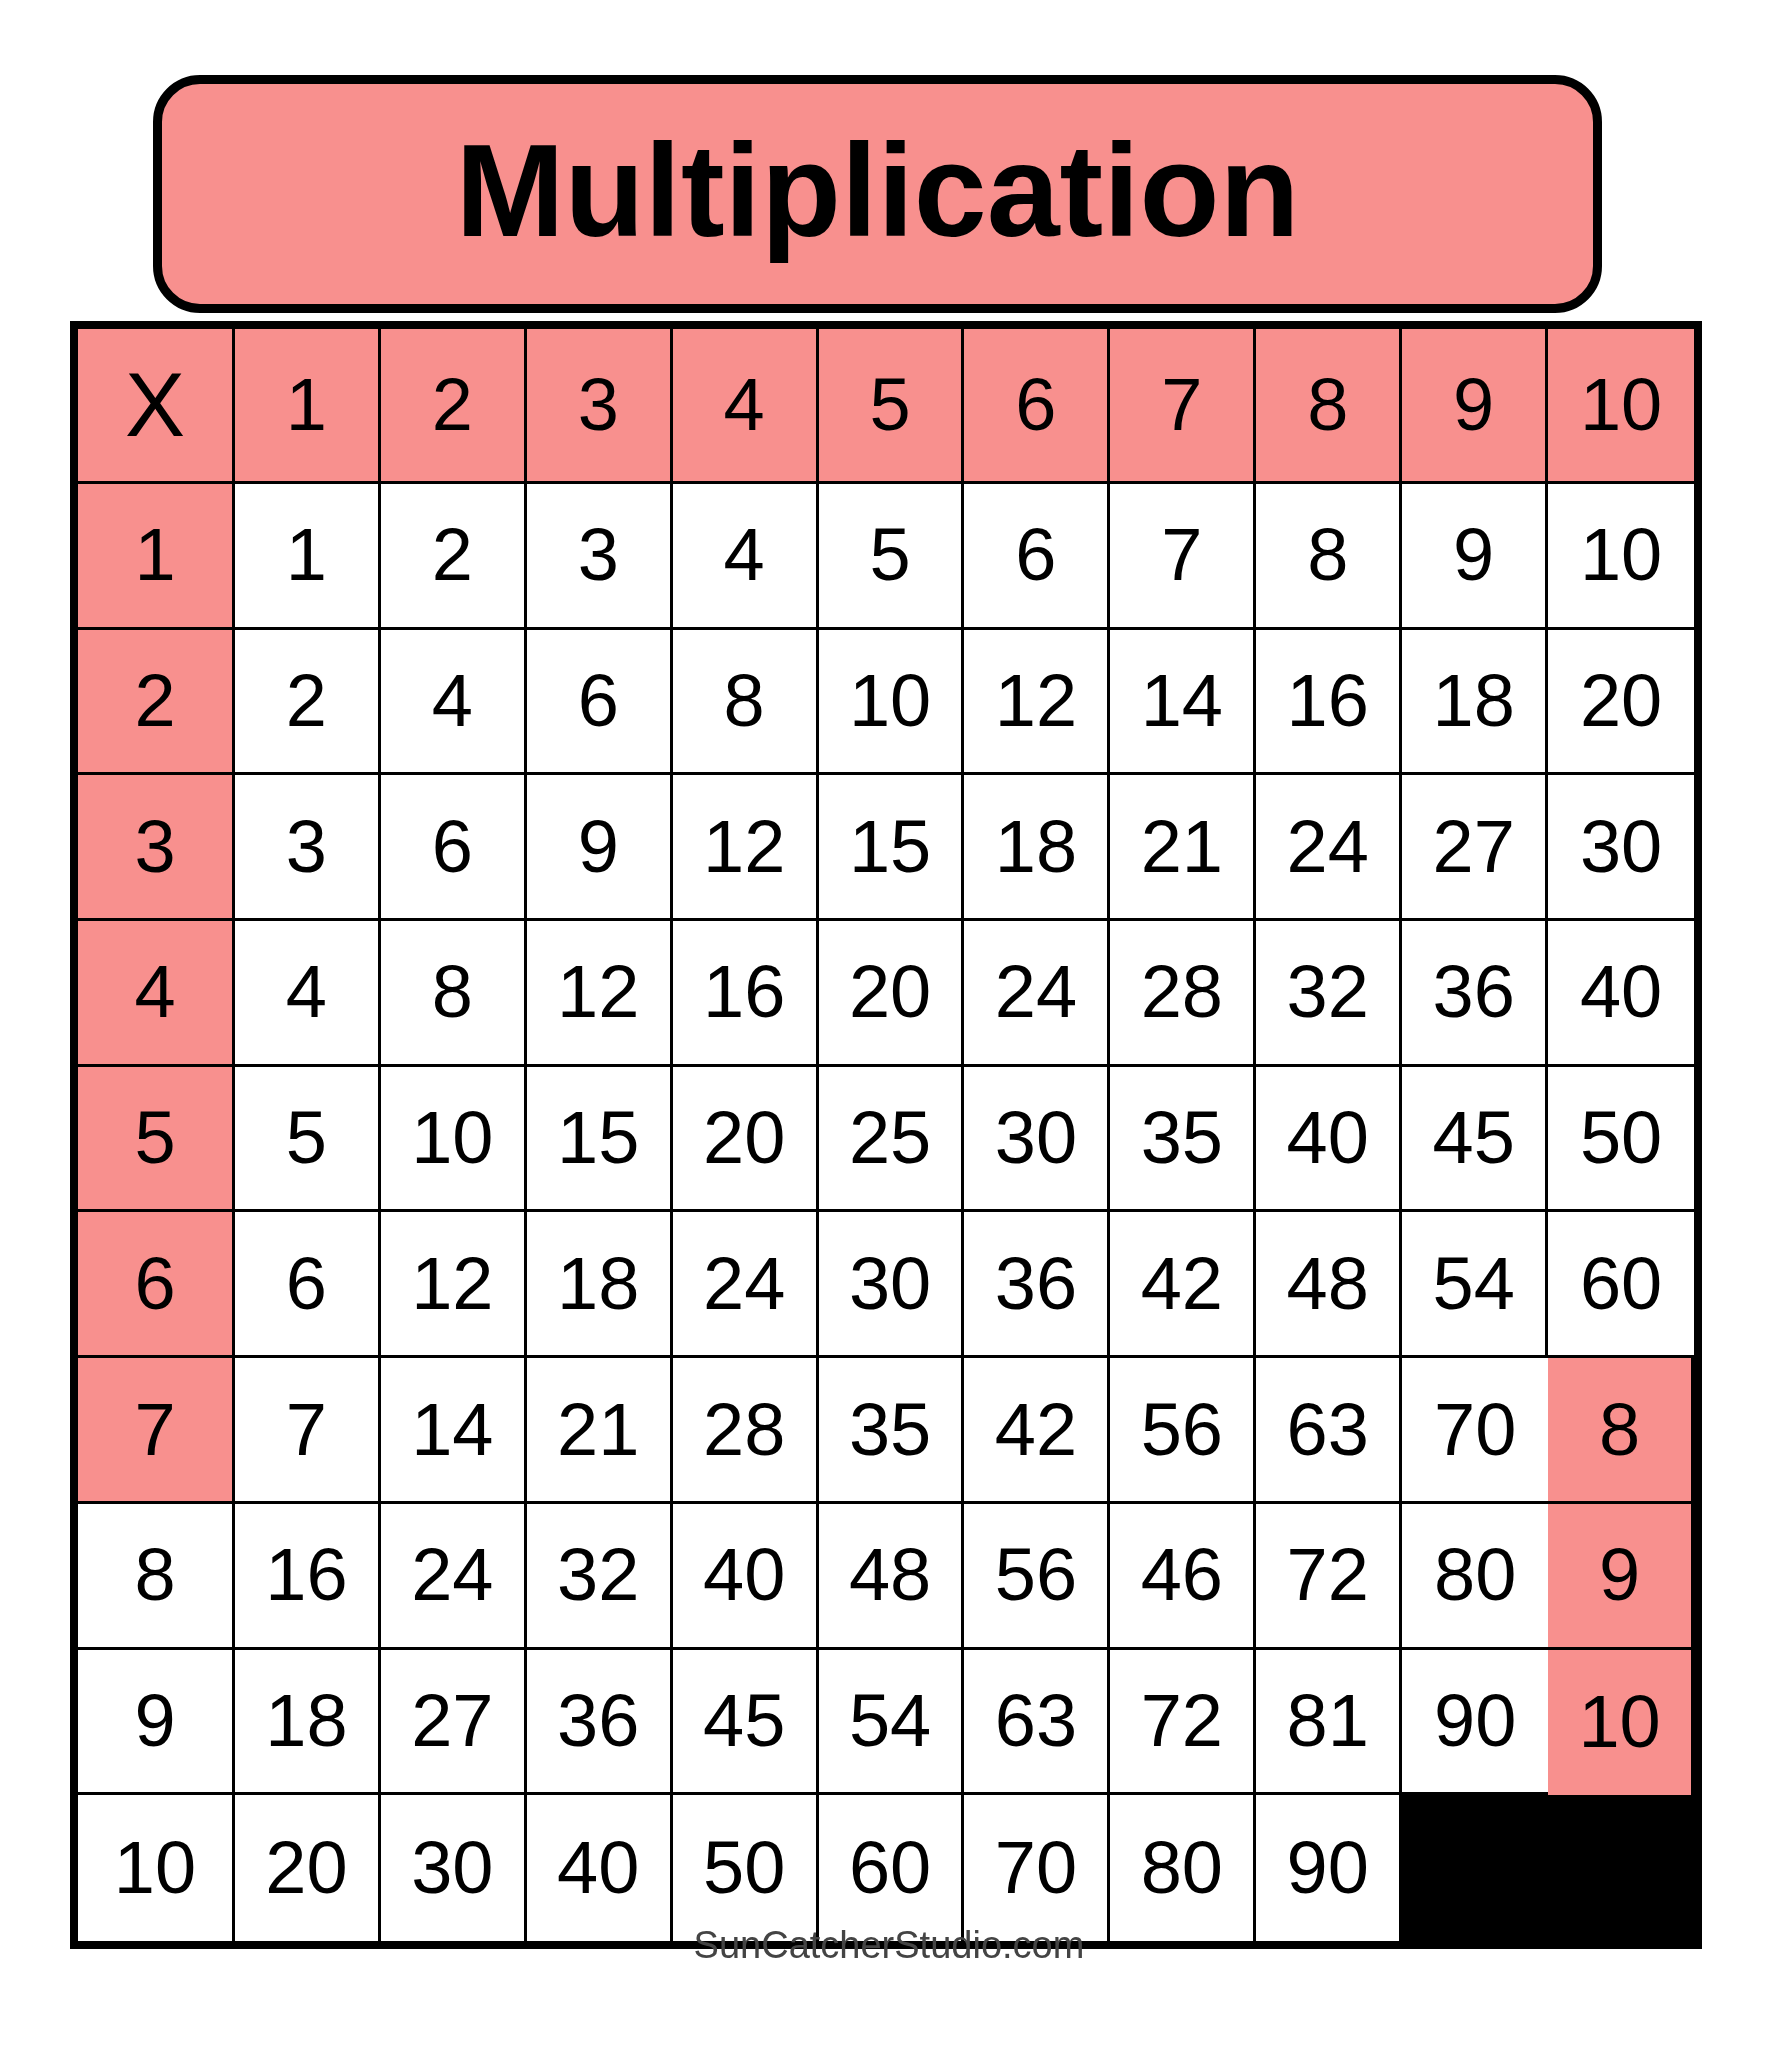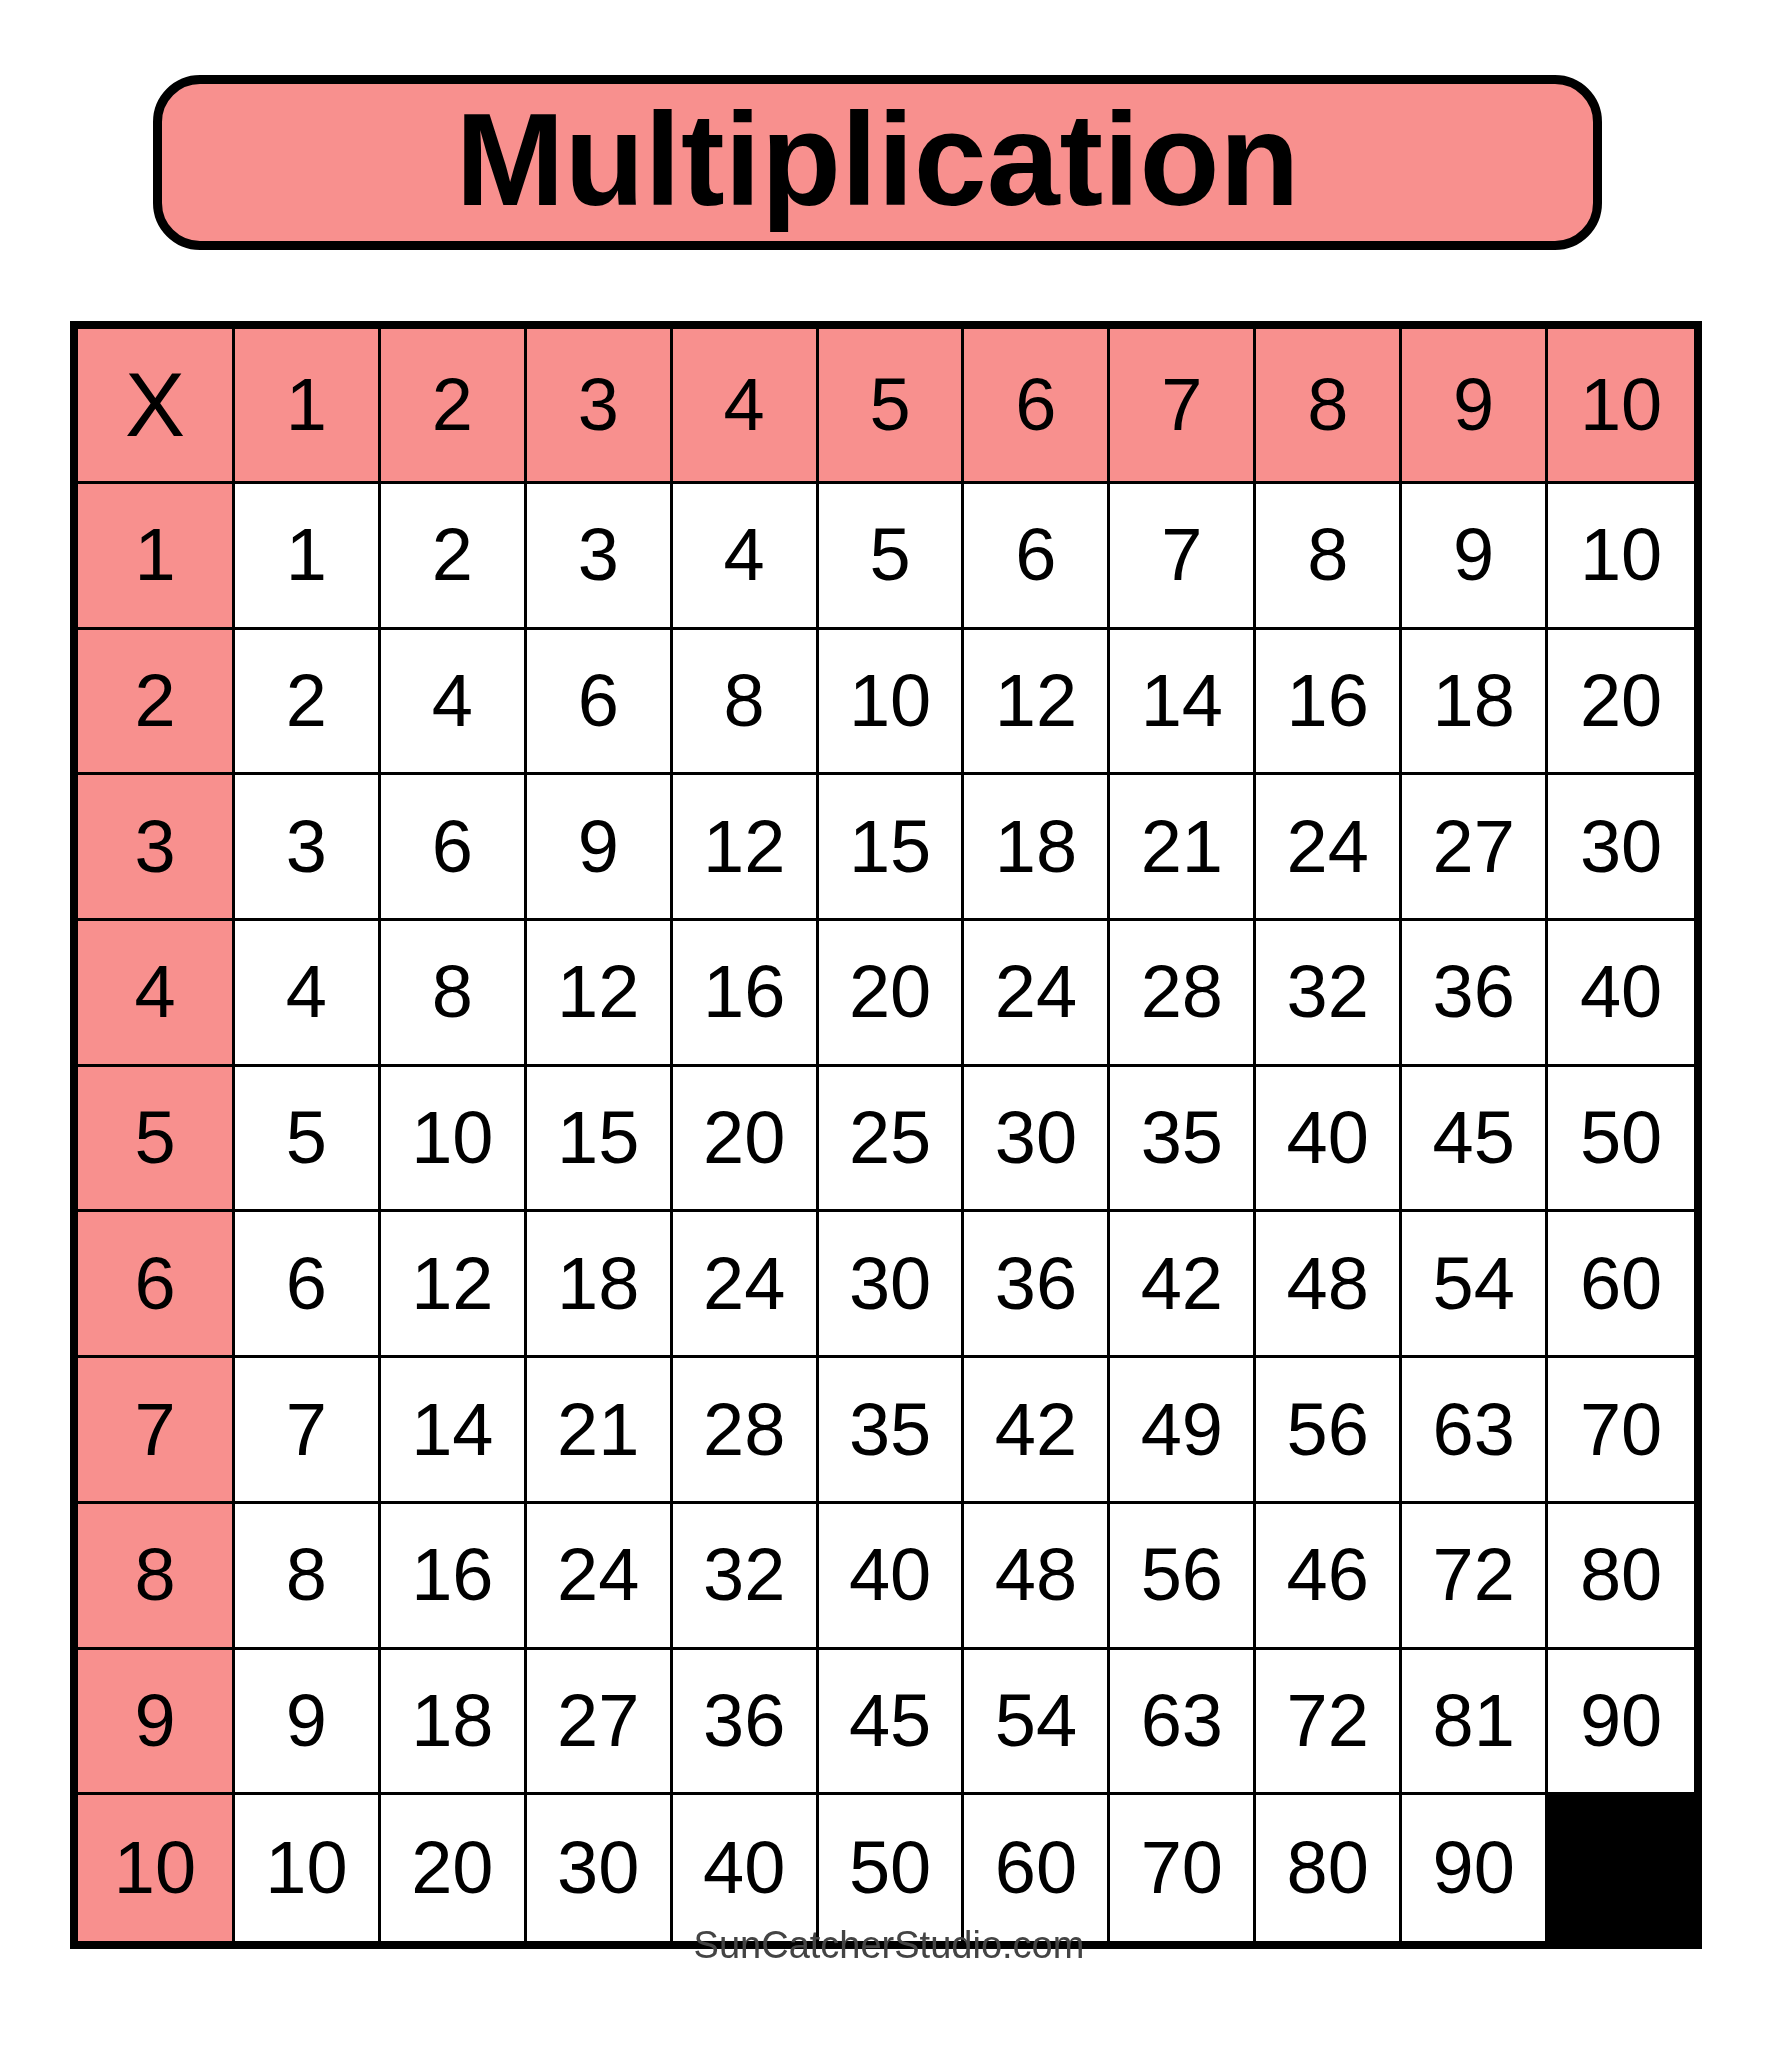--- a/index.html
+++ b/index.html
@@ -19,21 +19,21 @@
     width: 1778px;
     height: 2064px;
     background: #ffffff;
     overflow: hidden;
   }
   .banner {
     position: absolute;
     left: 153px;
     top: 75px;
     width: 1449px;
-    height: 175px;
+    height: 238px;
     box-sizing: border-box;
     background: var(--accent);
     border: 9.7px solid var(--line);
     border-radius: 47px;
     display: flex;
     align-items: center;
     justify-content: center;
   }
   .banner-title {
     font-size: 131px;
@@ -171,21 +171,20 @@
       <div class="cell ">48</div>
       <div class="cell ">54</div>
       <div class="cell last-col">60</div>
       <div class="cell hdr">7</div>
       <div class="cell ">7</div>
       <div class="cell ">14</div>
       <div class="cell ">21</div>
       <div class="cell ">28</div>
       <div class="cell ">35</div>
       <div class="cell ">42</div>
-      <div class="cell ">49</div>
       <div class="cell ">56</div>
       <div class="cell ">63</div>
       <div class="cell last-col">70</div>
       <div class="cell hdr">8</div>
       <div class="cell ">8</div>
       <div class="cell ">16</div>
       <div class="cell ">24</div>
       <div class="cell ">32</div>
       <div class="cell ">40</div>
       <div class="cell ">48</div>

